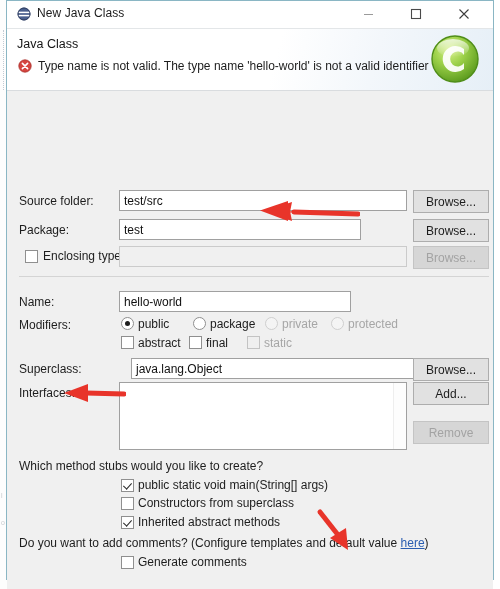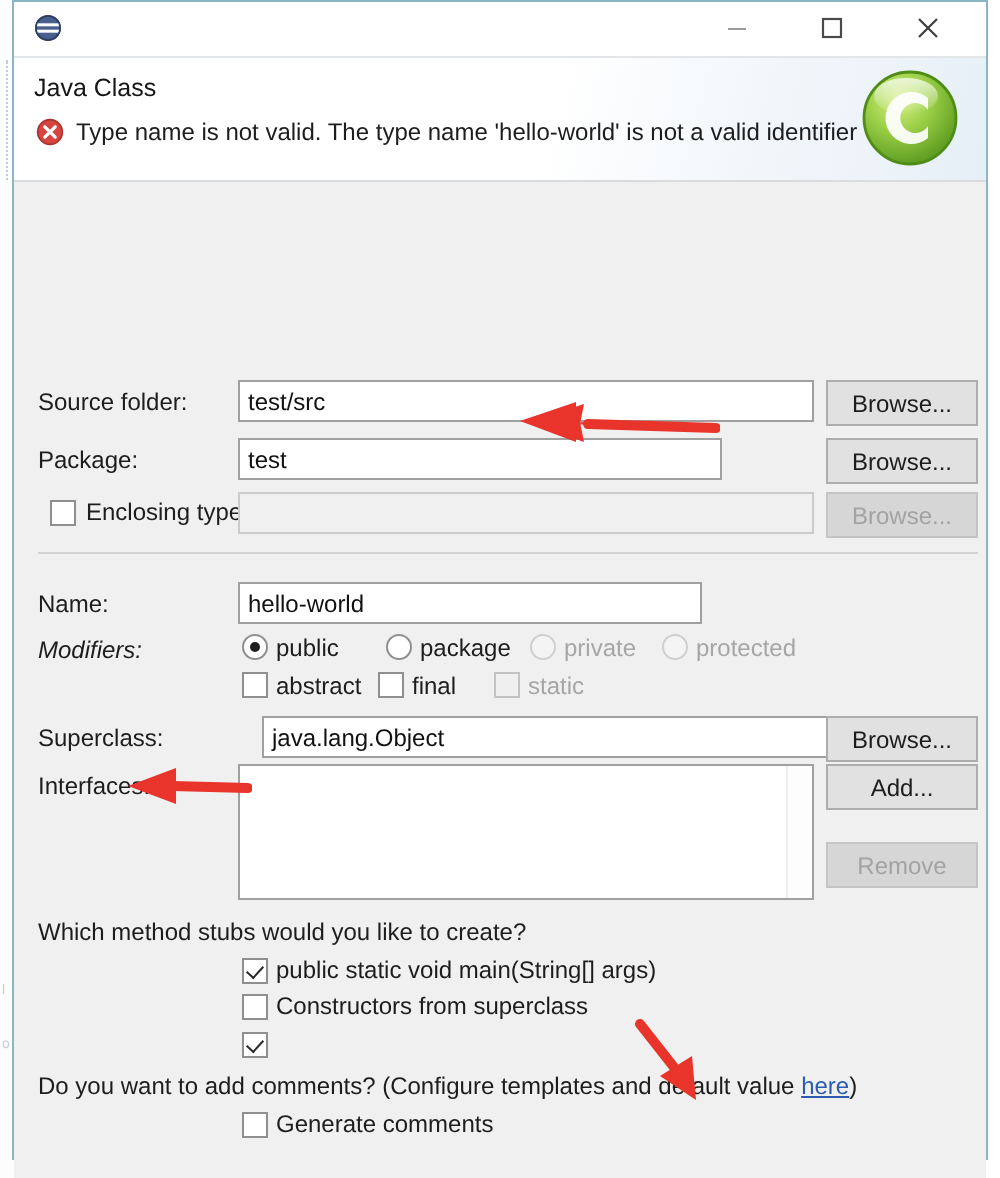--- a/index.html
+++ b/index.html
@@ -261,20 +261,21 @@
 
     <div class="titlebar">
       <span class="tb-icon">
         <svg width="14" height="14" viewBox="0 0 14 14">
           <circle cx="7" cy="7" r="6" fill="#4a5f8e" stroke="#35456b" stroke-width="1"></circle>
           <path d="M1.3 5.4 H12.7" stroke="#ffffff" stroke-width="1.5"></path>
           <path d="M1.3 8.6 H12.7" stroke="#ffffff" stroke-width="1.5"></path>
           <ellipse cx="7" cy="7" rx="6" ry="6" fill="none" stroke="#2f3e63" stroke-width=".8"></ellipse>
         </svg>
       </span>
+      <span class="tb-title">New Java Class</span>
 
       <div class="winbtn min">
         <svg width="11" height="11" viewBox="0 0 11 11">
           <path d="M1 5.5 H10" stroke="#9a9a9a" stroke-width="1"></path>
         </svg>
       </div>
       <div class="winbtn max">
         <svg width="12" height="12" viewBox="0 0 12 12">
           <rect x="1.5" y="1.5" width="9" height="9" fill="none" stroke="#4a4a4a" stroke-width="1.1"></rect>
         </svg>
@@ -330,21 +331,21 @@
       <div class="cbx" style="left:18px; top:159px;"></div>
       <div class="lbl" style="left:36px; top:158px;">Enclosing type:</div>
       <div class="textfield dis" style="left:112px; top:155px; width:288px;"></div>
       <div class="btn dis" style="left:406px; top:155px; width:76px;">Browse...</div>
 
       <div class="sep" style="left:12px; top:185px; width:470px;"></div>
 
       <div class="lbl" style="left:12px; top:204px;">Name:</div>
       <div class="textfield" style="left:112px; top:200px; width:232px;">hello-world</div>
 
-      <div class="lbl" style="left:12px; top:227px;font-style:italic;">Modifiers:</div>
+      <div class="lbl" style="left:12px; top:227px;">Modifiers:</div>
 
       <div class="rdo sel" style="left:114px; top:226px;"></div>
       <div class="lbl" style="left:131px; top:226px;">public</div>
 
       <div class="rdo" style="left:186px; top:226px;"></div>
       <div class="lbl" style="left:203px; top:226px;">package</div>
 
       <div class="rdo dis" style="left:258px; top:226px;"></div>
       <div class="lbl dis" style="left:275px; top:226px;">private</div>
 
@@ -373,20 +374,21 @@
 
       <div class="lbl" style="left:12px; top:368px;">Which method stubs would you like to create?</div>
 
       <div class="cbx checked" style="left:114px; top:388px;"></div>
       <div class="lbl" style="left:131px; top:387px;">public static void main(String[] args)</div>
 
       <div class="cbx" style="left:114px; top:406px;"></div>
       <div class="lbl" style="left:131px; top:405px;">Constructors from superclass</div>
 
       <div class="cbx checked" style="left:114px; top:425px;"></div>
+      <div class="lbl" style="left:131px; top:424px;">Inherited abstract methods</div>
 
       <div class="lbl" style="left:12px; top:445px;"><span>Do you want to add comments? (Configure templates and default value </span><span class="link">here</span><span>)</span></div>
 
       <div class="cbx" style="left:114px; top:465px;"></div>
       <div class="lbl" style="left:131px; top:464px;">Generate comments</div>
 
       <div class="watermark"></div>
     </div>
   </div>
 

